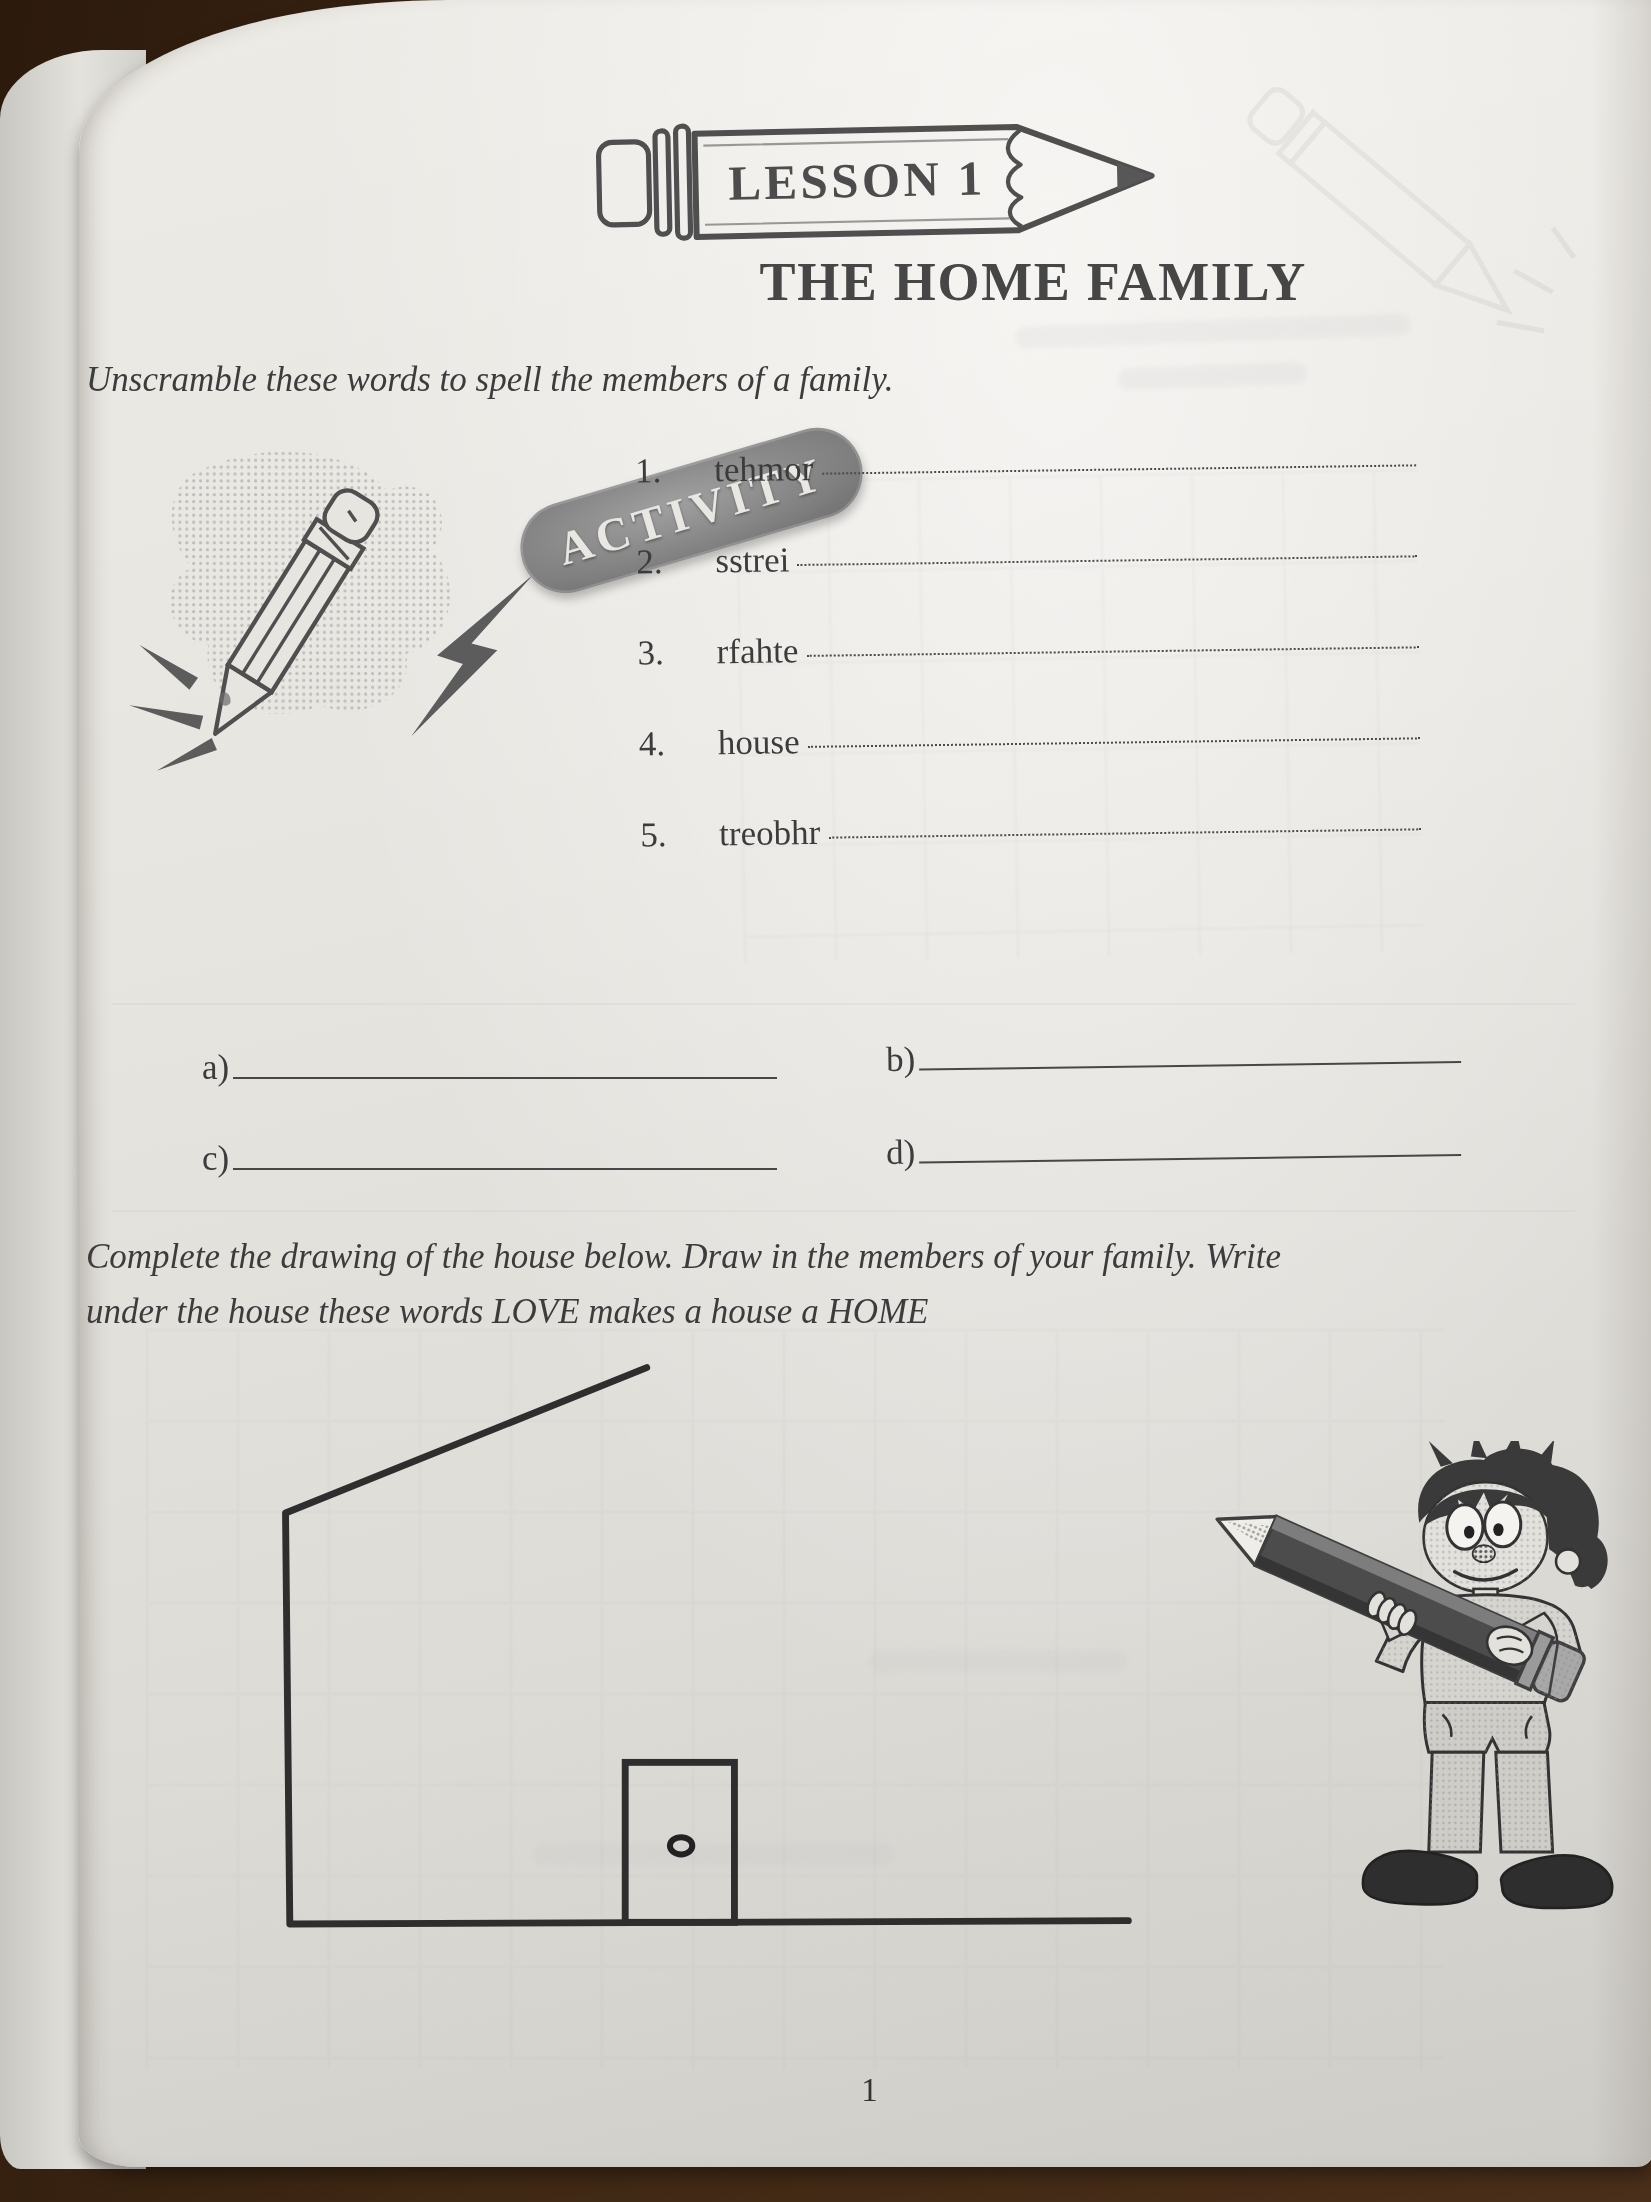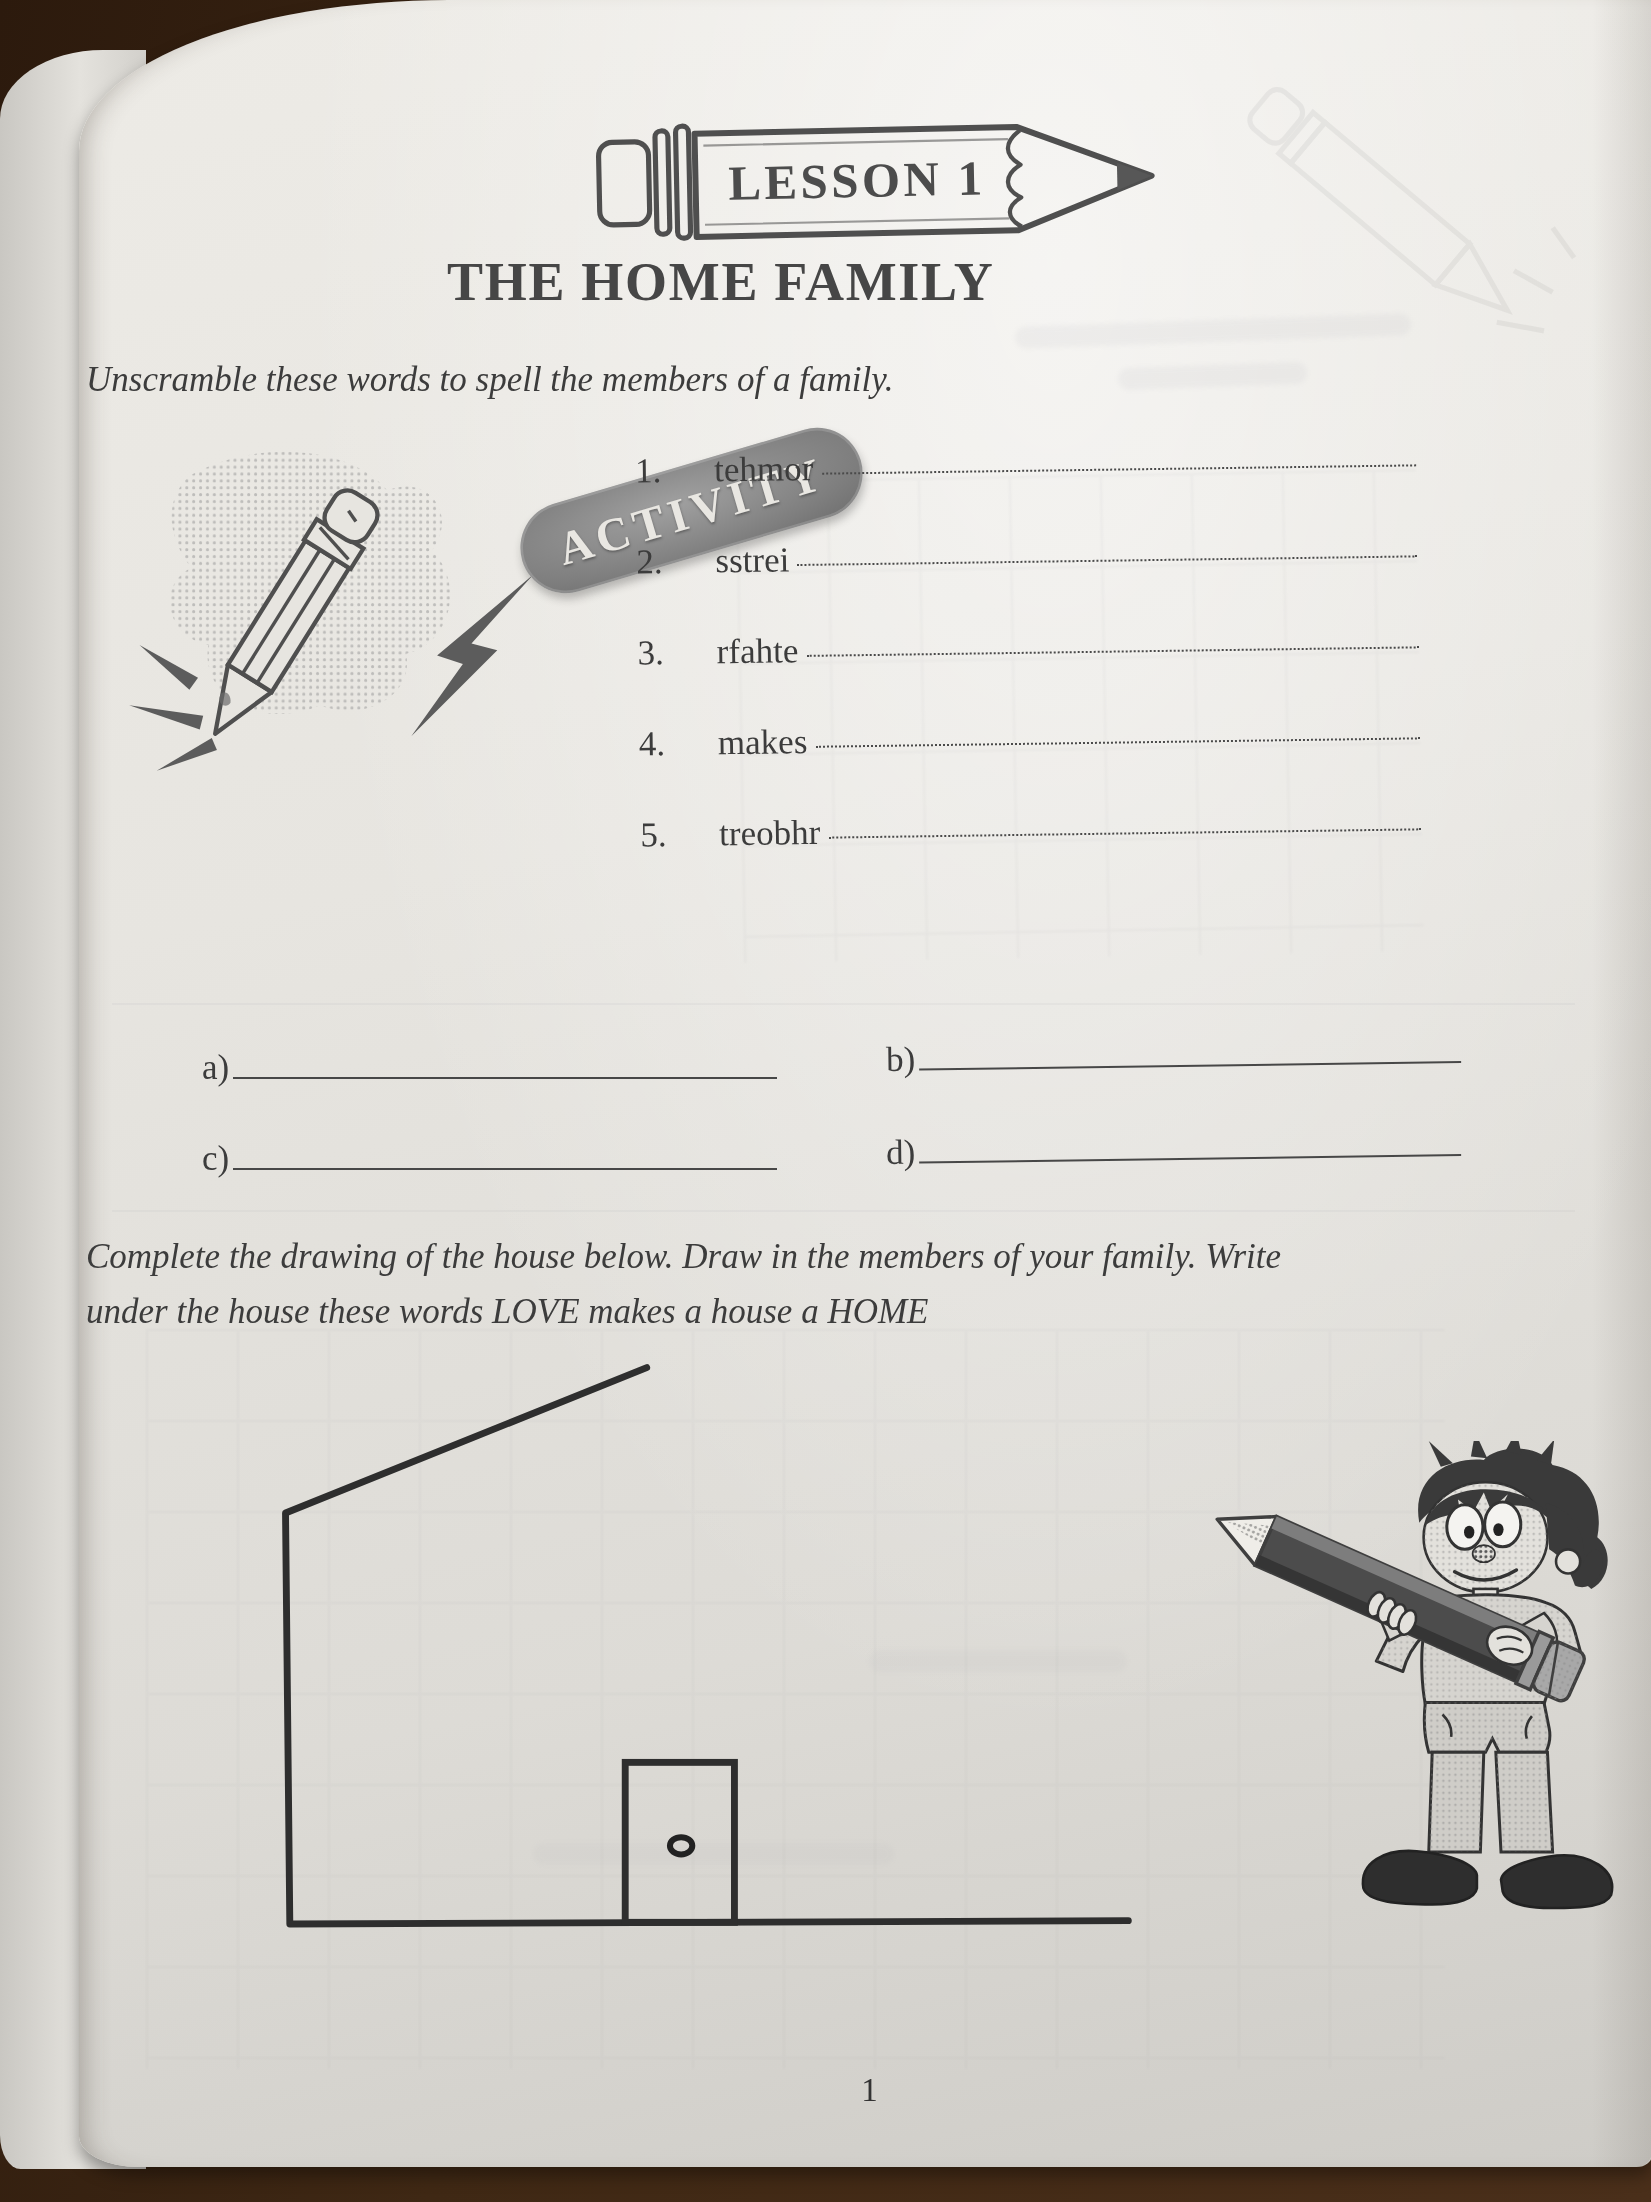--- a/index.html
+++ b/index.html
@@ -36,21 +36,21 @@
   .ghost-bar{position:absolute;height:22.4px;border-radius:11.2px;background:#94949f;opacity:.08;filter:blur(2.6px);}
   .ghost-rule{position:absolute;height:1.7px;background:#8a8a96;opacity:.07;}
   
   .banner-wrap{position:absolute;left:594px;top:116px;width:568px;height:131px;transform:rotate(-1.2deg);}
   .banner-label{
     position:absolute;left:695px;top:153px;width:324px;height:55px;line-height:55px;
     text-align:center;font-weight:bold;font-size:49px;letter-spacing:3.4px;color:#4c4c4c;
     transform:rotate(-1.2deg);font-family:"Liberation Serif", serif;
   }
   .page-title{
-    position:absolute;left:447px;top:251px;width:860px;text-align:left;
+    position:absolute;left:447px;top:251px;width:860px;text-align:right;
     font-weight:bold;font-size:54px;letter-spacing:1.7px;color:#464646;
   }
   .para{position:absolute;color:#3c3c3c;font-size:35px;font-style:italic;}
   
   .activity-svg{position:absolute;left:129px;top:437px;}
   .activity-badge{
     position:absolute;left:515px;top:465px;width:353px;height:91px;border-radius:50px;
     transform:rotate(-16.5deg);
     background:radial-gradient(ellipse at 45% 38%,#a0a0a0,#7f7f7f 68%,#6e6e6e);
     box-shadow:0 6px 8.6px rgba(40,40,40,.28), inset 0 0 0 2.6px rgba(255,255,255,.16);
@@ -162,21 +162,21 @@
       <span class="u-word">sstrei</span>
       <span class="u-dots"></span>
     </div>
     <div class="u-row">
       <span class="u-num">3.</span>
       <span class="u-word">rfahte</span>
       <span class="u-dots"></span>
     </div>
     <div class="u-row">
       <span class="u-num">4.</span>
-      <span class="u-word">makes</span>
+      <span class="u-word">house</span>
       <span class="u-dots"></span>
     </div>
     <div class="u-row">
       <span class="u-num">5.</span>
       <span class="u-word">treobhr</span>
       <span class="u-dots"></span>
     </div>
   </div>
 
 

